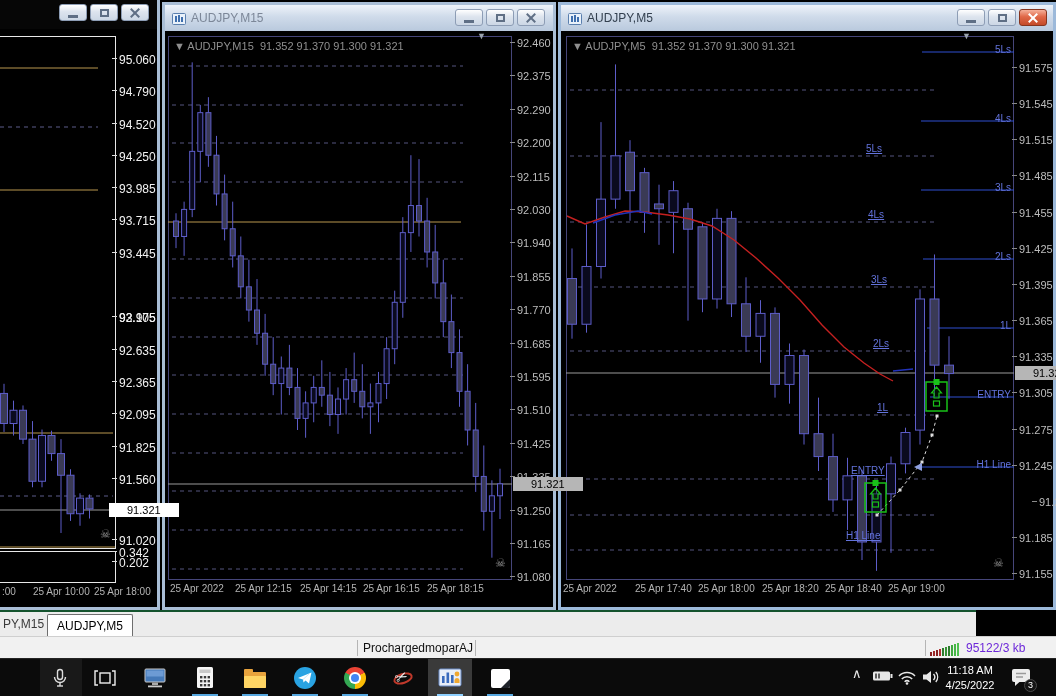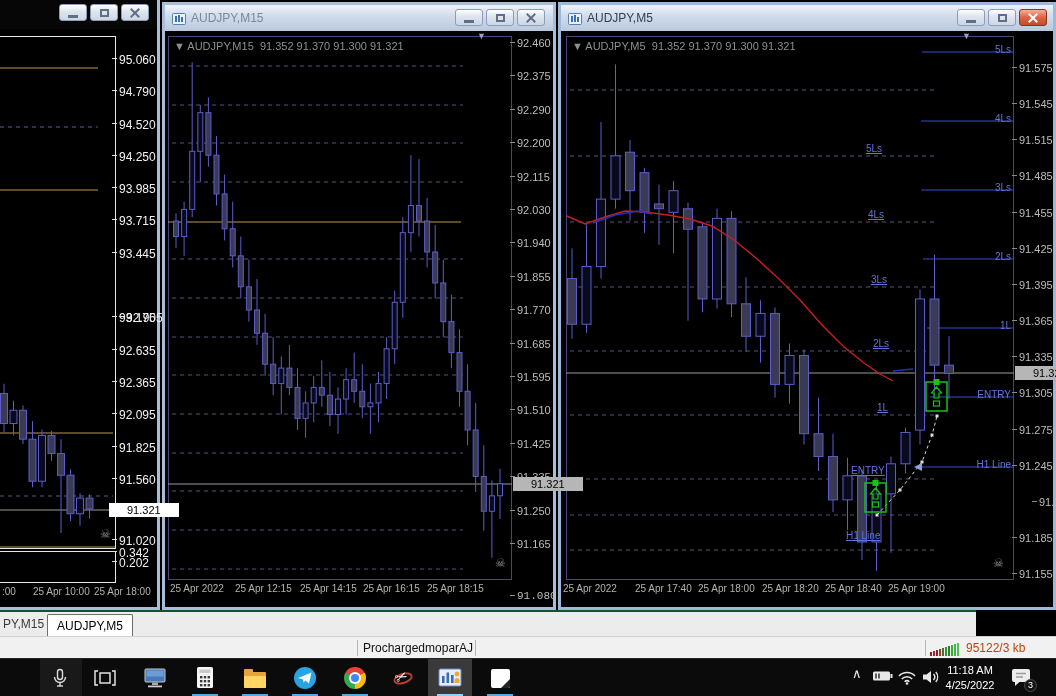--- a/index.html
+++ b/index.html
@@ -37,21 +37,21 @@
 .lvl{font-size:10px;color:#6373dc}
 .und{text-decoration:underline}
 .tag{position:absolute;z-index:7;background:#b6b6b6;color:#000;font-size:11px;line-height:14px;padding:0 18px;white-space:nowrap}
 .wtag{background:#ffffff}
 #tabbar{position:absolute;left:0;top:610px;width:976px;height:26px;background:#ececec;border-top:2px solid #14532d;z-index:8}
 #tab-partial{position:absolute;left:3px;top:5px;font-size:12px;color:#3a3a3a}
 #tab-active{position:absolute;left:47px;top:2px;width:86px;height:24px;background:#fff;border:1px solid #6e6e6e;border-bottom:none;border-radius:2px 2px 0 0;font-size:12px;color:#000;text-align:center;line-height:22px}
 #statusbar{position:absolute;left:0;top:636px;width:1056px;height:22px;background:#f1f1f1;border-top:1px solid #cfcfcf;z-index:8}
 .sep{position:absolute;top:3px;width:1px;height:16px;background:#b5b5b5}
 #acct{position:absolute;left:363px;top:4px;font-size:12px;color:#111}
-#traffic{position:absolute;left:966px;top:4px;font-size:12px;color:#c2410c}
+#traffic{position:absolute;left:966px;top:4px;font-size:12px;color:#6d28d9}
 #sigbars{position:absolute;left:930px;top:4px;width:32px;height:15px;display:flex;align-items:flex-end;gap:1px}
 #sigbars div{width:2px}
 #taskbar{position:absolute;left:0;top:658px;width:1056px;height:38px;background:#0b0b0b;border-top:1px solid #242424;z-index:8}
 .tpanel{position:absolute;top:0;height:38px}
 .ticon{position:absolute;top:6px;width:26px;height:26px;display:flex;align-items:center;justify-content:center}
 .uline{position:absolute;top:35px;height:3px;width:26px;background:#57a8e0}
 .tray{position:absolute;top:10px;color:#e8e8e8}
 #clock{position:absolute;left:938px;top:4px;width:64px;text-align:center;color:#fff;font-size:11px;line-height:15px}
 #notif-badge{position:absolute;left:1024px;top:20px;width:13px;height:13px;border-radius:50%;background:#141414;border:1px solid #4a4a4a;color:#fff;font-size:9px;text-align:center;line-height:11px;z-index:9}
 .chrome-ico{width:22px;height:22px;border-radius:50%;background:conic-gradient(from -60deg,#ea4335 0 120deg,#fbbc05 120deg 240deg,#34a853 240deg 360deg);position:relative}
@@ -515,21 +515,21 @@
     <div id="notif-badge">3</div>
   </div>
 <div class="lab ptk left-scale" style="left: 119px; top: 53px;">95.060</div>
     <div class="lab ptk left-scale" style="left: 119px; top: 85px;">94.790</div>
     <div class="lab ptk left-scale" style="left: 119px; top: 118px;">94.520</div>
     <div class="lab ptk left-scale" style="left: 119px; top: 150px;">94.250</div>
     <div class="lab ptk left-scale" style="left: 119px; top: 182px;">93.985</div>
     <div class="lab ptk left-scale" style="left: 119px; top: 214px;">93.715</div>
     <div class="lab ptk left-scale" style="left: 119px; top: 247px;">93.445</div>
     <div class="lab ptk left-scale" style="left: 119px; top: 279px; margin-top: 32px;">93.175</div>
-    <div class="lab ptk left-scale" style="left: 119px; top: 311px; margin-left: 7px;">92.905</div>
+    <div class="lab ptk left-scale" style="left: 119px; top: 311px;">92.905</div>
     <div class="lab ptk left-scale" style="left: 119px; top: 344px;">92.635</div>
     <div class="lab ptk left-scale" style="left: 119px; top: 376px;">92.365</div>
     <div class="lab ptk left-scale" style="left: 119px; top: 408px;">92.095</div>
     <div class="lab ptk left-scale" style="left: 119px; top: 441px;">91.825</div>
     <div class="lab ptk left-scale" style="left: 119px; top: 473px;">91.560</div>
     <div class="lab ptk left-scale" style="left: 119px; top: 534px;">91.020</div>
     <div class="lab ptk left-scale" style="left: 119px; top: 546px;">0.342</div>
     <div class="lab ptk left-scale" style="left: 119px; top: 556px;">0.202</div>
     <div class="lab ptk" style="left: 517px; top: 37px;">92.460</div>
     <div class="lab ptk" style="left: 517px; top: 70px;">92.375</div>
@@ -540,21 +540,21 @@
     <div class="lab ptk" style="left: 517px; top: 237px;">91.940</div>
     <div class="lab ptk" style="left: 517px; top: 271px;">91.855</div>
     <div class="lab ptk" style="left: 517px; top: 304px;">91.770</div>
     <div class="lab ptk" style="left: 517px; top: 338px;">91.685</div>
     <div class="lab ptk" style="left: 517px; top: 371px;">91.595</div>
     <div class="lab ptk" style="left: 517px; top: 404px;">91.510</div>
     <div class="lab ptk" style="left: 517px; top: 438px;">91.425</div>
     <div class="lab ptk" style="left: 517px; top: 471px;">91.335</div>
     <div class="lab ptk" style="left: 517px; top: 505px;">91.250</div>
     <div class="lab ptk" style="left: 517px; top: 538px;">91.165</div>
-    <div class="lab ptk" style="left: 517px; top: 590px; font-family: Liberation Mono, monospace;">91.080</div>
+    <div class="lab ptk" style="left: 517px; top: 571px;">91.080</div>
     <div class="lab ptk" style="left: 1019px; top: 62px;">91.575</div>
     <div class="lab ptk" style="left: 1019px; top: 98px;">91.545</div>
     <div class="lab ptk" style="left: 1019px; top: 134px;">91.515</div>
     <div class="lab ptk" style="left: 1019px; top: 170px;">91.485</div>
     <div class="lab ptk" style="left: 1019px; top: 207px;">91.455</div>
     <div class="lab ptk" style="left: 1019px; top: 243px;">91.425</div>
     <div class="lab ptk" style="left: 1019px; top: 279px;">91.395</div>
     <div class="lab ptk" style="left: 1019px; top: 315px;">91.365</div>
     <div class="lab ptk" style="left: 1019px; top: 351px;">91.335</div>
     <div class="lab ptk" style="left: 1019px; top: 387px;">91.305</div>

